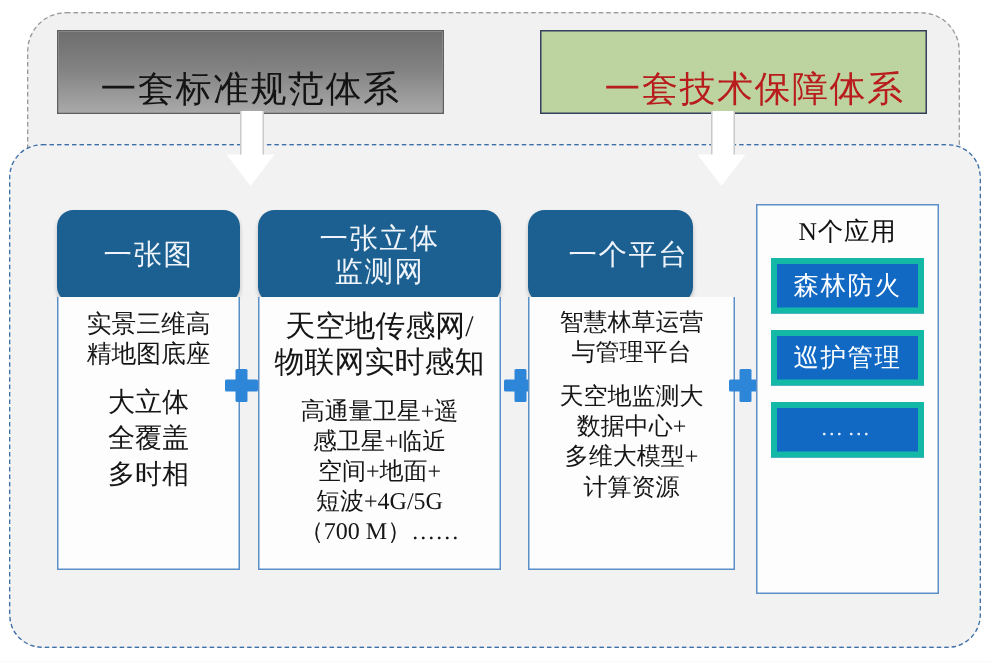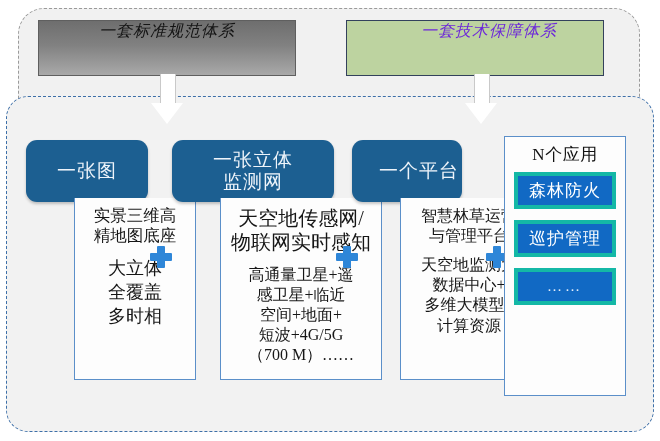--- a/index.html
+++ b/index.html
@@ -33,37 +33,36 @@
     background:#f2f2f2;
     box-sizing:border-box;
   }
 
   
   .top-box{
     position:absolute;
     top:20px;
     height:56px;
     box-sizing:border-box;
-    display:flex;align-items:flex-start;justify-content:center;
-    font-size:16px;
+    display:flex;align-items:flex-end;justify-content:center;
+    font-size:24px;
     letter-spacing:1px;
     color:#1a1a1a;
-    font-style:italic;
   }
   .top-box.gray{
     left:38px; width:258px;
     background:linear-gradient(to bottom,#6e6e6e 0%,#818181 45%,#a9a9a9 100%);
     border:1px solid #5f5f5f;
     color:#141414;
   }
   .top-box.green{
-    left:346px; width:258px;
+    left:360px; width:258px;
     background:#bdd3a0;
     border:1.6px solid #33415c;
-    color:#6d28d9;
+    color:#b91c1c;
     padding-left:28px;
   }
 
   
   .arrow{
     position:absolute;
     width:32px;height:50px;
   }
   .arrow .stem{
     position:absolute;left:9px;top:0;width:14px;height:30px;
@@ -105,32 +104,31 @@
   }
   .col-body{
     box-sizing:border-box;
     background:#fdfdfd;
     border:1px solid #5b8fc9;
     border-top:none;
     margin-top:-4px;
     padding-top:8px;
     text-align:center;
     color:#161616;
-    margin-left:48px;
   }
   .line{
     font-size:16.5px;
     line-height:1.22;
     white-space:pre-line;
     color:#161616;
   }
   .sub-gap{height:10px;}
 
   
-  #col-1{left:26px;width:122px;}
+  #col-1{left:38px;width:122px;}
   #col-1 .col-head{width:122px;height:62px;}
   #col-1 .col-body{width:122px;height:182px;}
   #col-1 .line-a{font-size:16.5px;}
   #col-1 .line-b{font-size:18px;line-height:1.34;text-align:center;}
 
   
   #col-2{left:172px;width:162px;}
   #col-2 .col-head{width:162px;height:62px;}
   #col-2 .col-body{width:162px;height:182px;}
   #col-2 .line-a{font-size:20px;}

